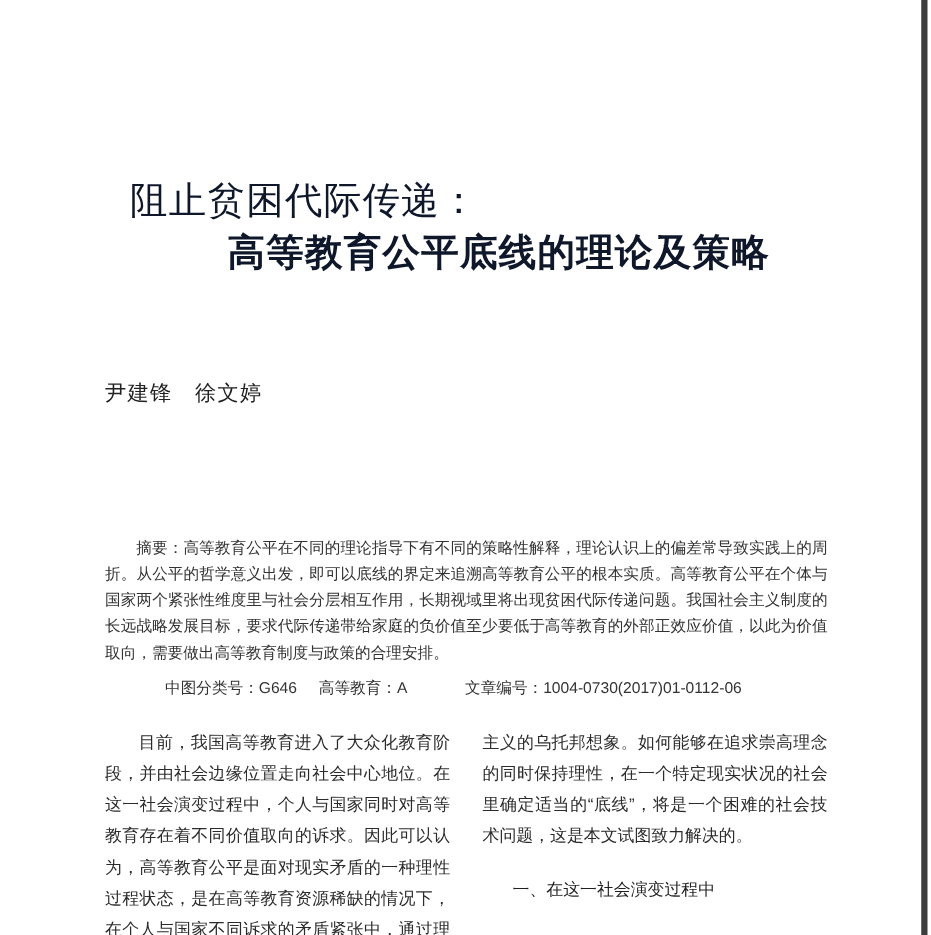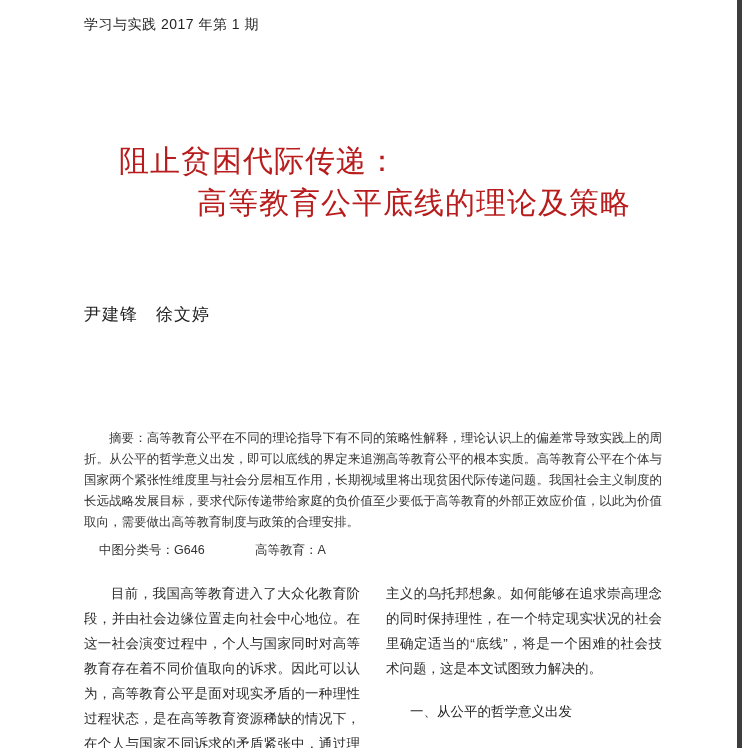--- a/index.html
+++ b/index.html
@@ -28,31 +28,31 @@
     position: absolute;
     left: 84px;
     top: 16px;
     font-size: 14px;
     color: #1f1f1f;
     letter-spacing: 0.5px;
     white-space: nowrap;
   }
   .article-title {
     position: absolute;
-    left: 85px;
+    left: 70px;
     top: 140px;
     width: 600px;
     font-size: 30px;
     line-height: 42px;
     font-weight: 500;
-    color: #b91c1c;
+    color: #0f172a;
     letter-spacing: 1px;
   }
   .article-title .line1 { padding-left: 34px; white-space: nowrap; }
-  .article-title .line2 { padding-left: 112px; white-space: nowrap; }
+  .article-title .line2 { padding-left: 112px; white-space: nowrap; font-weight: bold; }
   .authors {
     position: absolute;
     left: 84px;
     top: 303px;
     width: 578px;
     text-align: left;
     font-size: 17px;
     color: #222222;
     letter-spacing: 1px;
   }
@@ -84,21 +84,21 @@
     position: absolute;
     left: 84px;
     top: 540px;
     width: 578px;
     height: 21px;
     font-size: 12.5px;
     line-height: 21px;
     color: #333333;
   }
   .meta-line span { position: absolute; white-space: nowrap; }
-  .meta-clc { left: 15px; }
+  .meta-clc { left: 48px; }
   .meta-doc { left: 171px; }
   .meta-no  { left: 288px; }
   .columns {
     position: absolute;
     left: 84px;
     top: 581px;
     width: 578px;
     display: flex;
     gap: 26px;
   }
@@ -119,40 +119,40 @@
     white-space: nowrap;
   }
 </style>
 </head>
 <body>
 
 <div class="page">
 
   <div class="edge-strip"></div>
 
-  <div class="journal-header">学习与实践 2017 年第 1 期</div>
 
   <div class="article-title">
     <div class="line1">阻止贫困代际传递：</div>
     <div class="line2">高等教育公平底线的理论及策略</div>
   </div>
 
   <div class="authors">尹建锋　徐文婷</div>
 
   <p class="abstract">摘要：高等教育公平在不同的理论指导下有不同的策略性解释，理论认识上的偏差常导致实践上的周折。从公平的哲学意义出发，即可以底线的界定来追溯高等教育公平的根本实质。高等教育公平在个体与国家两个紧张性维度里与社会分层相互作用，长期视域里将出现贫困代际传递问题。我国社会主义制度的长远战略发展目标，要求代际传递带给家庭的负价值至少要低于高等教育的外部正效应价值，以此为价值取向，需要做出高等教育制度与政策的合理安排。</p>
 
 
   <div class="meta-line">
     <span class="meta-clc">中图分类号：G646</span>
     <span class="meta-doc">高等教育：A</span>
+    <span class="meta-no">文章编号：1004-0730(2017)01-0112-06</span>
   </div>
 
   <div class="columns">
     <div class="column">
       <p class="left-para">目前，我国高等教育进入了大众化教育阶段，并由社会边缘位置走向社会中心地位。在这一社会演变过程中，个人与国家同时对高等教育存在着不同价值取向的诉求。因此可以认为，高等教育公平是面对现实矛盾的一种理性过程状态，是在高等教育资源稀缺的情况下，在个人与国家不同诉求的矛盾紧张中，通过理性手段实现</p>
     </div>
     <div class="column">
       <p class="right-para">主义的乌托邦想象。如何能够在追求崇高理念的同时保持理性，在一个特定现实状况的社会里确定适当的“底线”，将是一个困难的社会技术问题，这是本文试图致力解决的。</p>
-      <div class="section-heading">一、从公平的哲学意义出发</div>
+      <div class="section-heading">一、在这一社会演变过程中</div>
     </div>
   </div>
 
 </div>
 
 </body></html>

